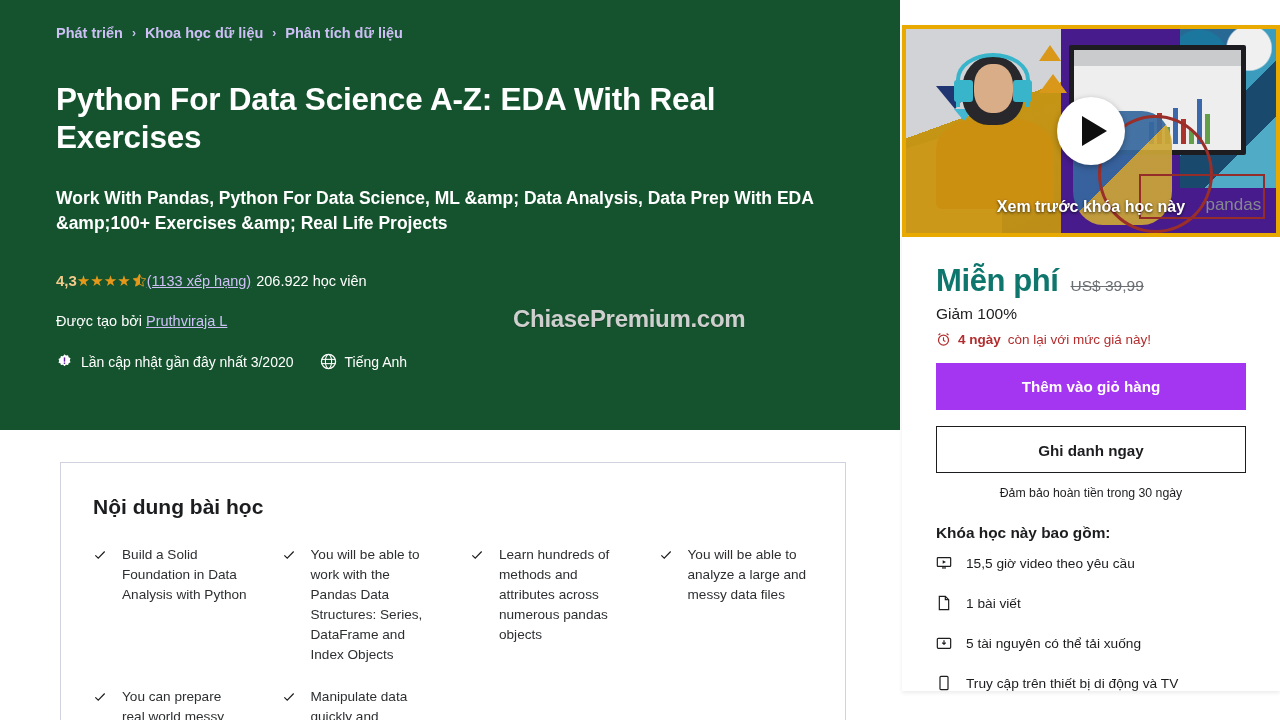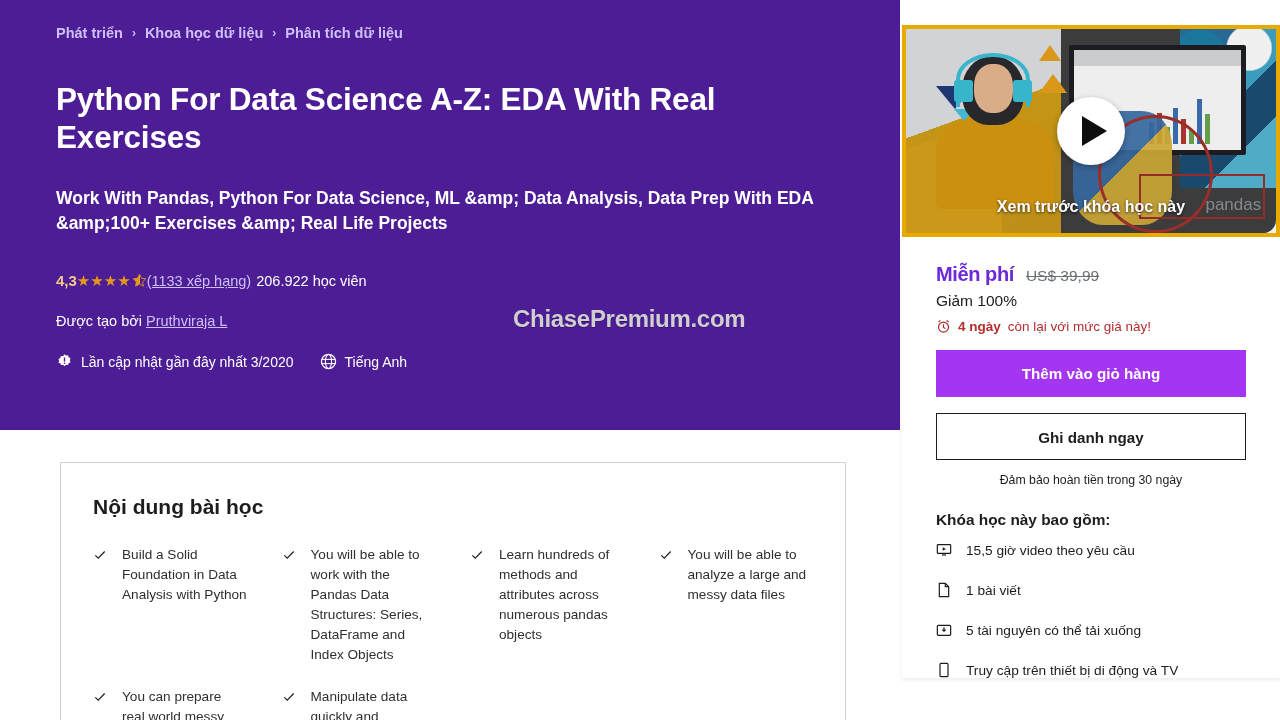--- a/index.html
+++ b/index.html
@@ -9,21 +9,21 @@
     background: #ffffff;
     font-family: "Liberation Sans", sans-serif;
     color: #1c1d1f;
   }
   #app { position: relative; width: 1280px; height: 720px; }
 
   
   .hero {
     position: absolute; left: 0; top: 0;
     width: 900px; height: 430px;
-    background: #4c1d95;
+    background: #14532d;
     color: #ffffff;
   }
   .breadcrumb {
     position: absolute; left: 56px; top: 25px;
     display: flex; align-items: center; gap: 9px;
     font-size: 14.5px; font-weight: bold;
     color: #cec0f7;
   }
   .crumb { color: #cec0f7; text-decoration: none; white-space: nowrap; }
   .crumb-sep { color: #cec0f7; font-size: 12px; }
@@ -94,21 +94,21 @@
   .sidebar {
     position: absolute; left: 902px; top: 25px;
     width: 378px; background: #ffffff;
     box-shadow: 0 2px 4px rgba(0,0,0,0.08);
   }
   .video-preview {
     position: relative; width: 378px; height: 212px;
     border: 4px solid #e8a900;
     overflow: hidden; cursor: pointer;
   }
-  .thumb { position: absolute; inset: 0; background: #404040; border-radius: 13px; }
+  .thumb { position: absolute; inset: 0; background: #4c1d95; }
   .thumb-left-grad {
     position: absolute; left: 0; top: 0; width: 42%; height: 100%;
     background: linear-gradient(160deg, #dfe1e5 0%, #dfe1e5 42%, #d2a017 42%, #c9971a 100%);
   }
   .thumb-gold-wedge {
     position: absolute; left: -4%; top: 44%; width: 30%; height: 56%;
     background: #d9a21b;
     clip-path: polygon(0 30%, 100% 0, 100% 100%, 0 100%);
   }
   .thumb-right-pattern {
@@ -182,21 +182,21 @@
   }
   .preview-label {
     position: absolute; left: 0; right: 0; bottom: 17px;
     text-align: center; color: #ffffff;
     font-size: 16px; font-weight: bold;
     text-shadow: 0 1px 3px rgba(0,0,0,0.75);
   }
 
   .sb-body { padding: 26px 34px 0 34px; }
   .price-row { display: flex; align-items: baseline; gap: 12px; }
-  .price-now { font-size: 20px; font-weight: bold; color: #6d28d9; letter-spacing: -0.4px; }
+  .price-now { font-size: 31px; font-weight: bold; color: #0f766e; letter-spacing: -0.4px; }
   .price-old { font-size: 15.5px; color: #6a6f73; text-decoration: line-through; }
   .discount { margin-top: 6px; font-size: 15.5px; color: #1c1d1f; }
   .urgency {
     margin-top: 9px; display: flex; align-items: center; gap: 7px;
     font-size: 13.5px; color: #b32d2e;
   }
   .urgency b { font-weight: bold; }
   .clock-icon { width: 15px; height: 15px; flex: 0 0 auto; }
 
   .btn {

